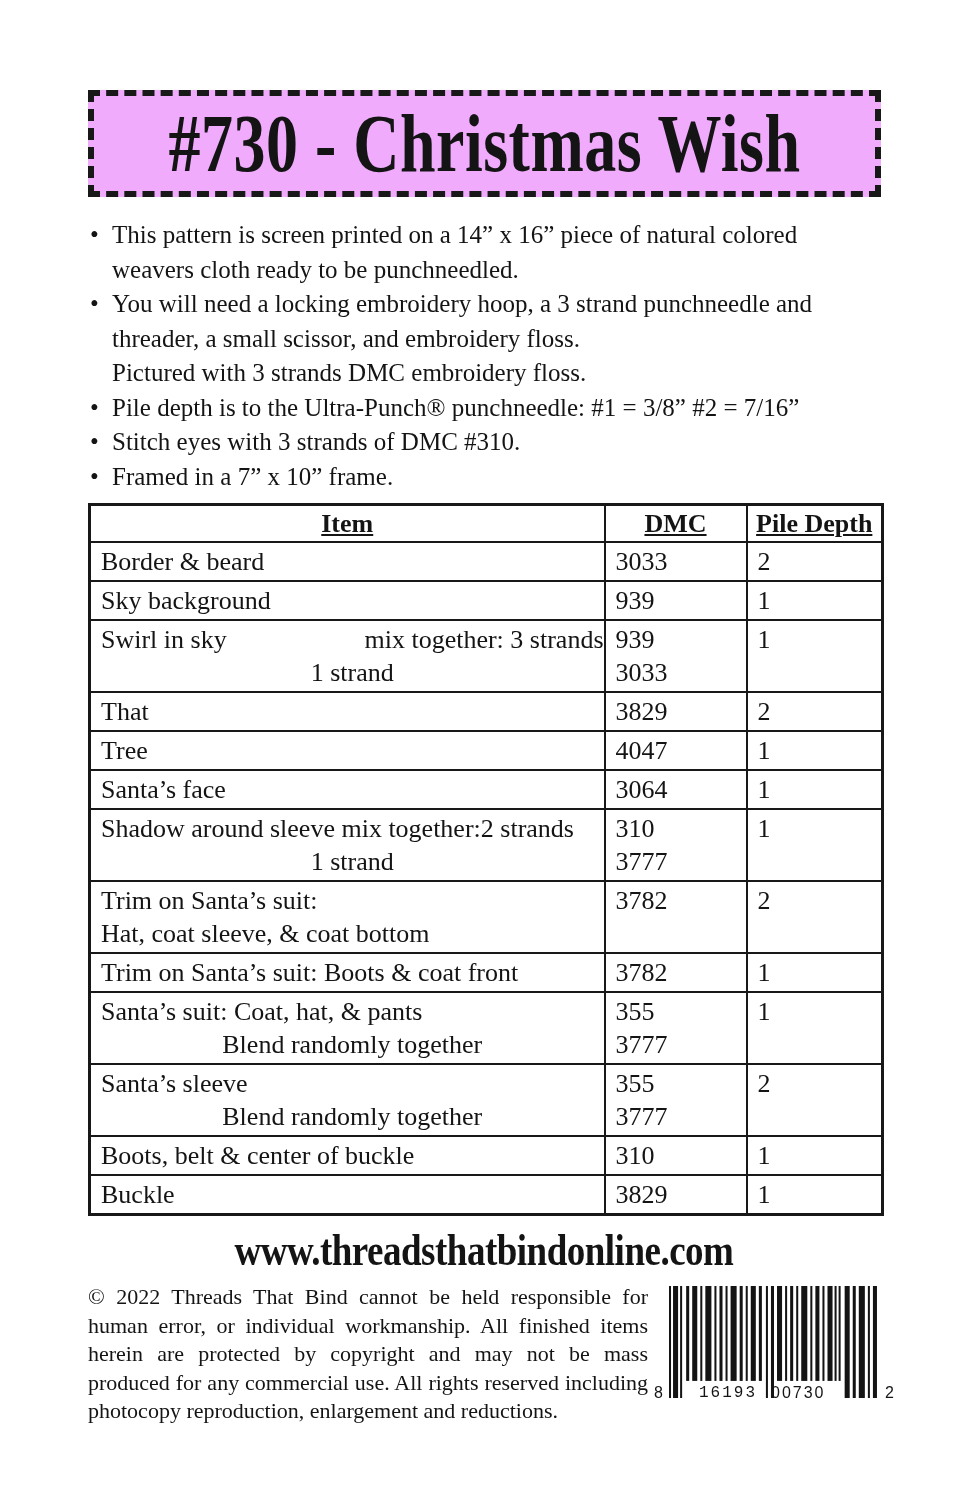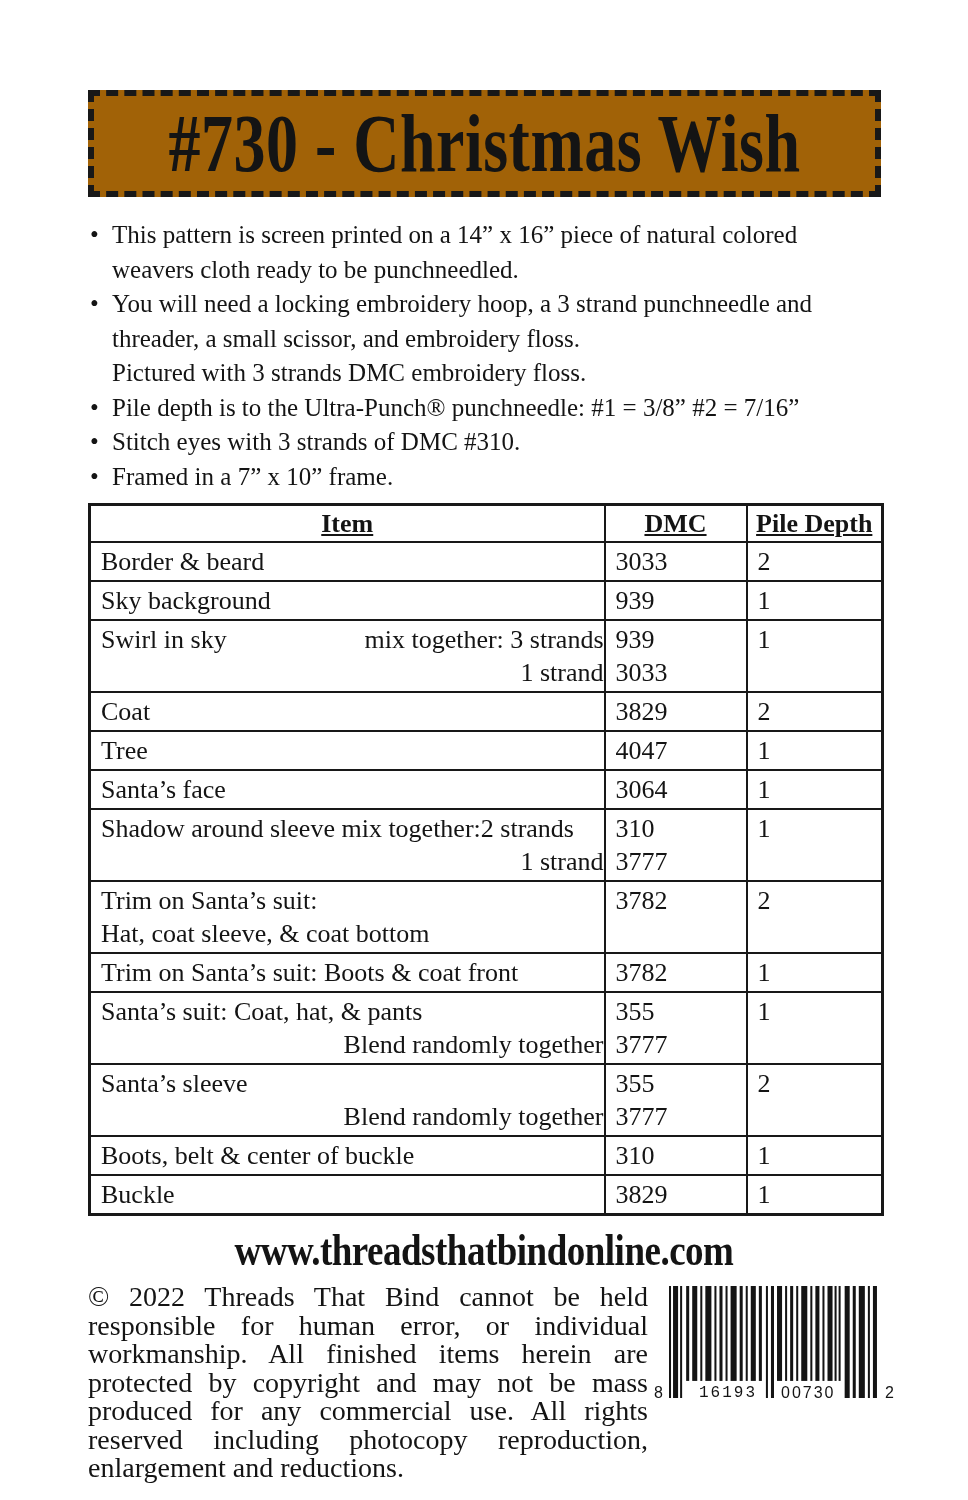--- a/index.html
+++ b/index.html
@@ -12,21 +12,21 @@
     position: relative;
     overflow: hidden;
   }
 
   
   .title-box {
     margin: 90px 0 0 88px;
     width: 793px; height: 107px;
     border: 6px dashed #181818;
     display: flex; align-items: center; justify-content: center;
-    background: #a16207;
+    background: #f0abfc;
   }
   .title-text {
     font-size: 64px; font-weight: bold;
     transform: scaleY(1.28);
     white-space: nowrap;
     letter-spacing: 0.5px;
   }
 
   
   .bullets {
@@ -61,21 +61,21 @@
     white-space: nowrap;
     height: 37px; padding: 1px 4px;
     vertical-align: middle;
     text-decoration: underline;
   }
   table.supply td { padding: 2px 0 2px 10px; }
   tr.single { height: 39px; }
   tr.double { height: 72px; }
   .ln { display: flex; }
   .ln.spread { justify-content: space-between; }
-  .ln.right  { justify-content: flex-end; }
+  .ln.right  { justify-content: center; }
 
   
   .site {
     margin-top: 13px;
     width: 968px;
     text-align: center;
     font-size: 37px; font-weight: bold;
     letter-spacing: -0.5px;
     transform: scaleY(1.2);
   }
@@ -83,42 +83,42 @@
   
   .footer {
     margin: 11px 0 0 88px;
     width: 793px;
     display: flex;
     align-items: flex-start;
   }
   .copy {
     margin: 0;
     width: 560px;
-    font-size: 28px;
+    font-size: 22px;
     line-height: 28.5px;
     text-align: justify;
   }
   .barcode {
     margin-left: auto;
     margin-top: 3px;
     position: relative;
     width: 212px; height: 112px;
   }
   .barcode svg { position: absolute; left: 0; top: 0; width: 100%; height: 100%; }
   .bd {
     position: absolute;
     bottom: -4px;
     font-family: "Liberation Sans", sans-serif;
     font-size: 16px;
     letter-spacing: 2px;
     color: #141414;
   }
   .bd-l  { left: -15px; }
   .bd-g1 { left: 30px;  width: 58px; text-align: center; font-family: Liberation Mono, monospace; }
-  .bd-g2 { left: 112px; width: 54px; text-align: left; }
+  .bd-g2 { left: 102px; width: 54px; text-align: left; }
   .bd-r  { right: -15px; }
 </style>
 </head>
 <body>
 
 <div class="title-box">
   <div class="title-text">#730 - Christmas Wish</div>
 </div>
 
 <div class="bullets">
@@ -204,21 +204,21 @@
           <div>939</div>
           <div>3033</div>
         </td>
       <td>
           <div>1</div>
         </td>
     </tr>
     <tr class="single">
       <td>
           <div class="ln">
-            <span>Coat</span>
+            <span>That</span>
           </div>
         </td>
       <td>
           <div>3829</div>
         </td>
       <td>
           <div>2</div>
         </td>
     </tr>
     <tr class="single">

